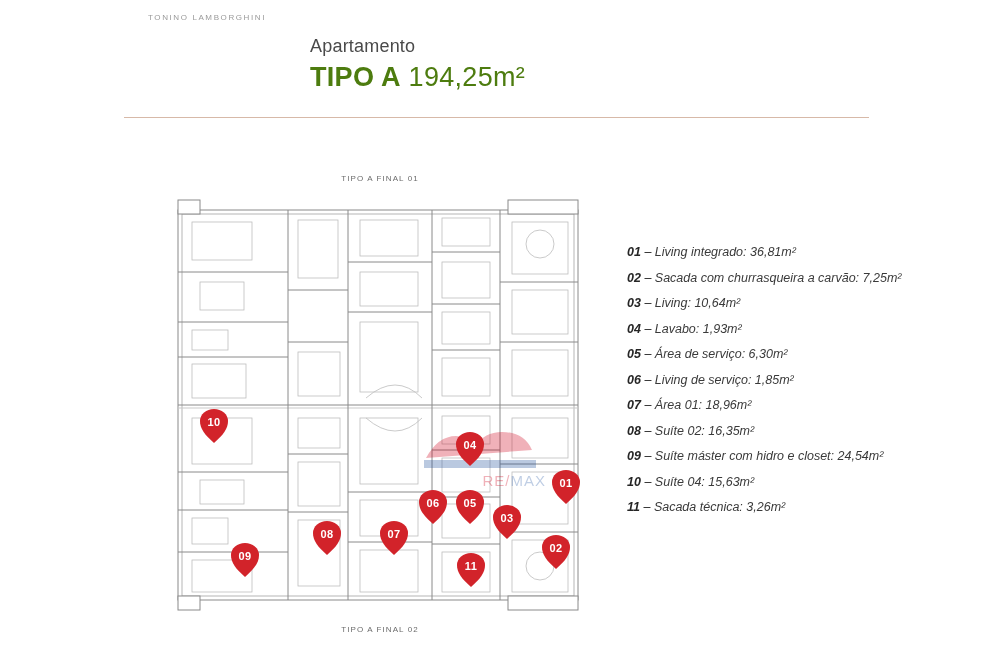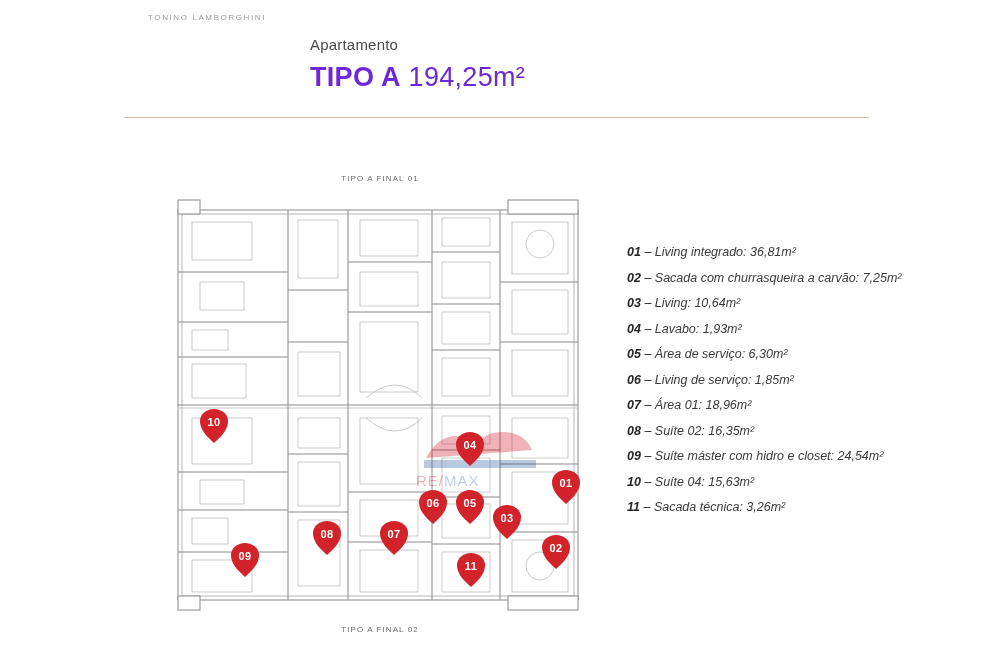--- a/index.html
+++ b/index.html
@@ -23,30 +23,30 @@
     top: 13px;
     font-size: 8px;
     letter-spacing: 1.6px;
     color: #9a9a9a;
     font-family: "Liberation Sans", sans-serif;
   }
   .hdr-sub {
     position: absolute;
     left: 310px;
     top: 36px;
-    font-size: 15px;
+    font-size: 18px;
     color: #4a4a4a;
     letter-spacing: 0.2px;
   }
   .hdr-title {
     position: absolute;
     left: 310px;
     top: 62px;
     font-size: 27px;
-    color: #6d28d9;
+    color: #4d7c0f;
     letter-spacing: 0.3px;
     white-space: nowrap;
   }
   .hdr-title .bold {
     font-weight: bold;
   }
   .hdr-title .light {
     font-weight: normal;
   }
   .hdr-rule {
@@ -99,21 +99,21 @@
     width: 130px;
     height: 95px;
     opacity: 0.30;
     pointer-events: none;
   }
   .wm-text {
     position: absolute;
     left: 0;
     top: 48px;
     width: 130px;
-    text-align: left;
+    text-align: right;
     font-size: 15px;
     letter-spacing: 1px;
     color: #2f5fa8;
     font-family: "Liberation Sans", sans-serif;
   }
   .wm-text .rm-red { color: #d0021b; }
 
   
   .marker {
     position: absolute;

